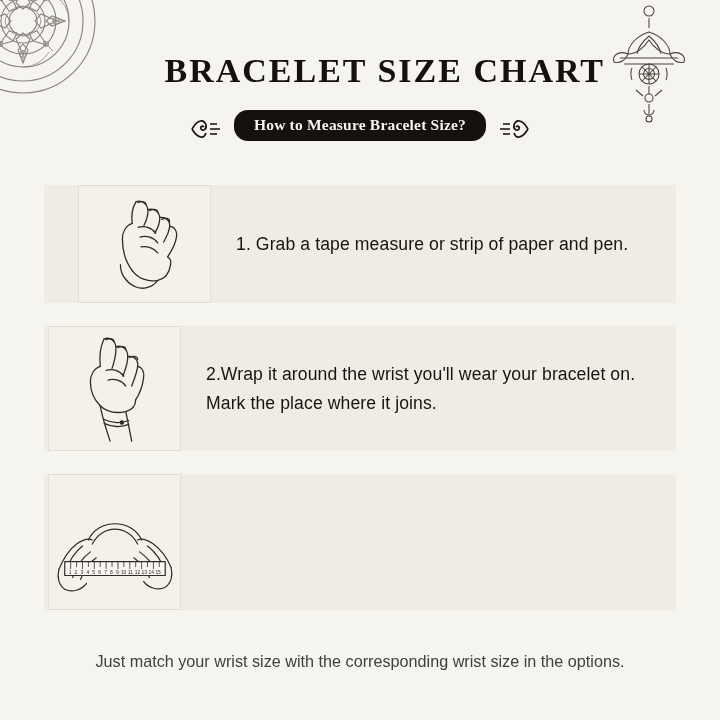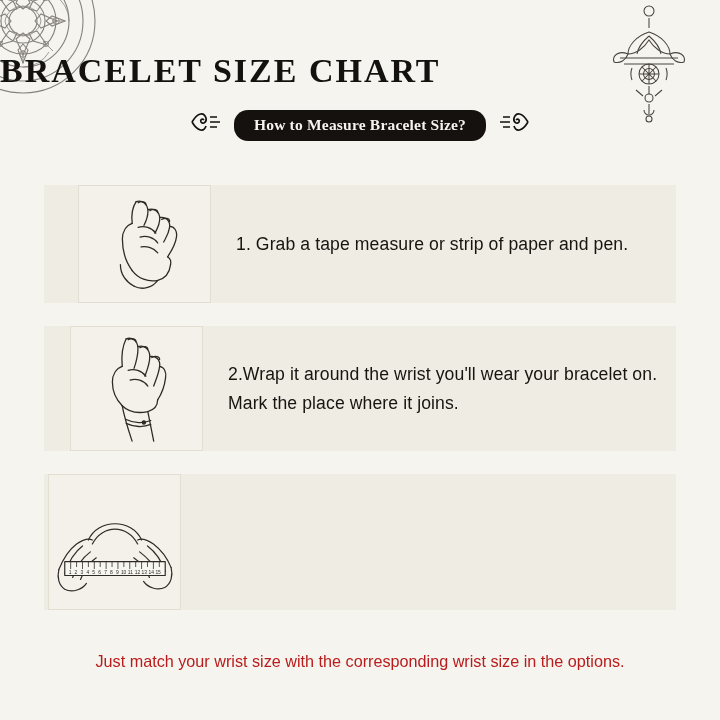--- a/index.html
+++ b/index.html
@@ -40,34 +40,34 @@
     height: 126px;
     opacity: 0.85;
   }
 
   
   .title {
     position: absolute;
     top: 52px;
     left: 0;
     width: 605px;
-    text-align: left;
+    text-align: right;
     font-family: "Liberation Serif", serif;
     font-weight: bold;
     font-size: 34px;
     letter-spacing: 2.0px;
     color: #15110e;
   }
   .subtitle-row {
     position: absolute;
     top: 110px;
     left: 0;
     width: 720px;
     display: flex;
-    align-items: flex-start;
+    align-items: flex-end;
     justify-content: center;
     gap: 10px;
   }
   .flourish {
     width: 34px;
     height: 24px;
     flex: 0 0 auto;
   }
   .subtitle-pill {
     background: #15110e;
@@ -123,31 +123,31 @@
     font-size: 17.6px;
     line-height: 1.62;
     color: #181410;
     letter-spacing: 0.1px;
   }
   .step1 .step-img { height: 118px; }
   .step2 .step-img { height: 125px; }
   .step3 .step-img { height: 136px; }
 
   .step1 { height: 118px; padding-left: 30px; }
-  .step2 { height: 125px; padding-left: 22px; }
+  .step2 { height: 125px; }
   .step3 { height: 136px; }
 
   .footer {
     position: absolute;
     left: 0;
     top: 652px;
     width: 720px;
     text-align: center;
     font-size: 16.2px;
-    color: #b91c1c;
+    color: #404040;
   }
 
   svg { display: block; }
 </style>
 </head>
 <body>
 
 <div class="page">
 
   <div class="mandala-tl">

